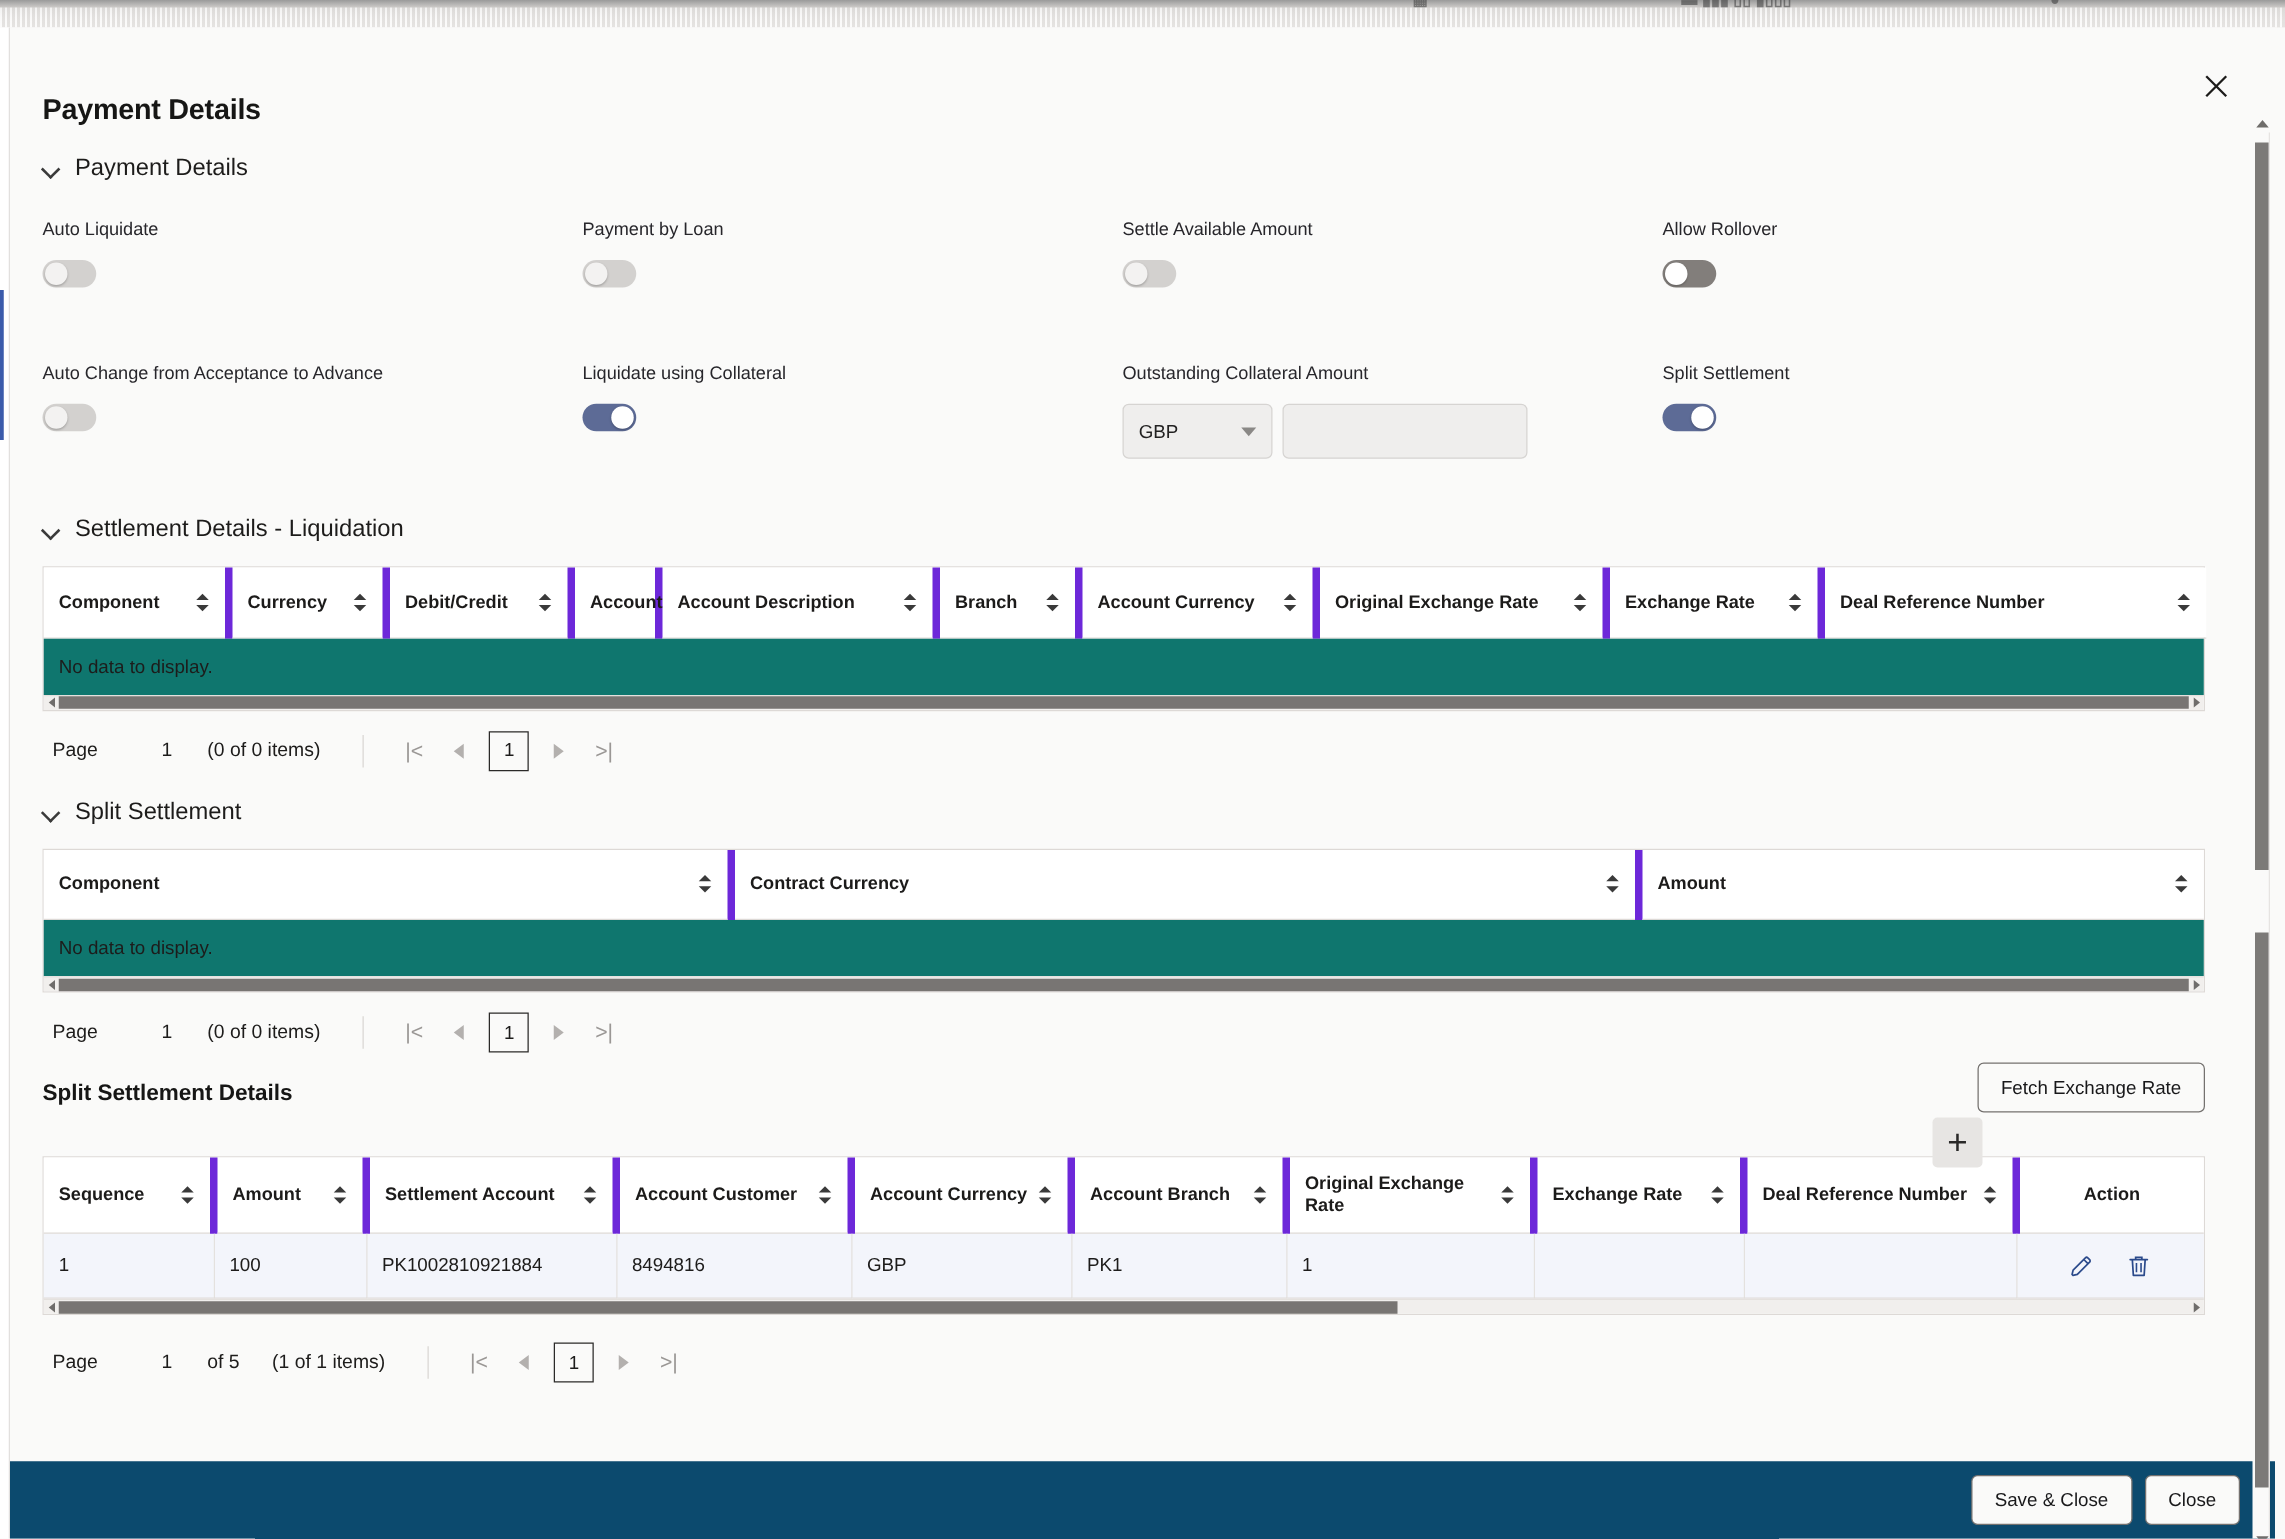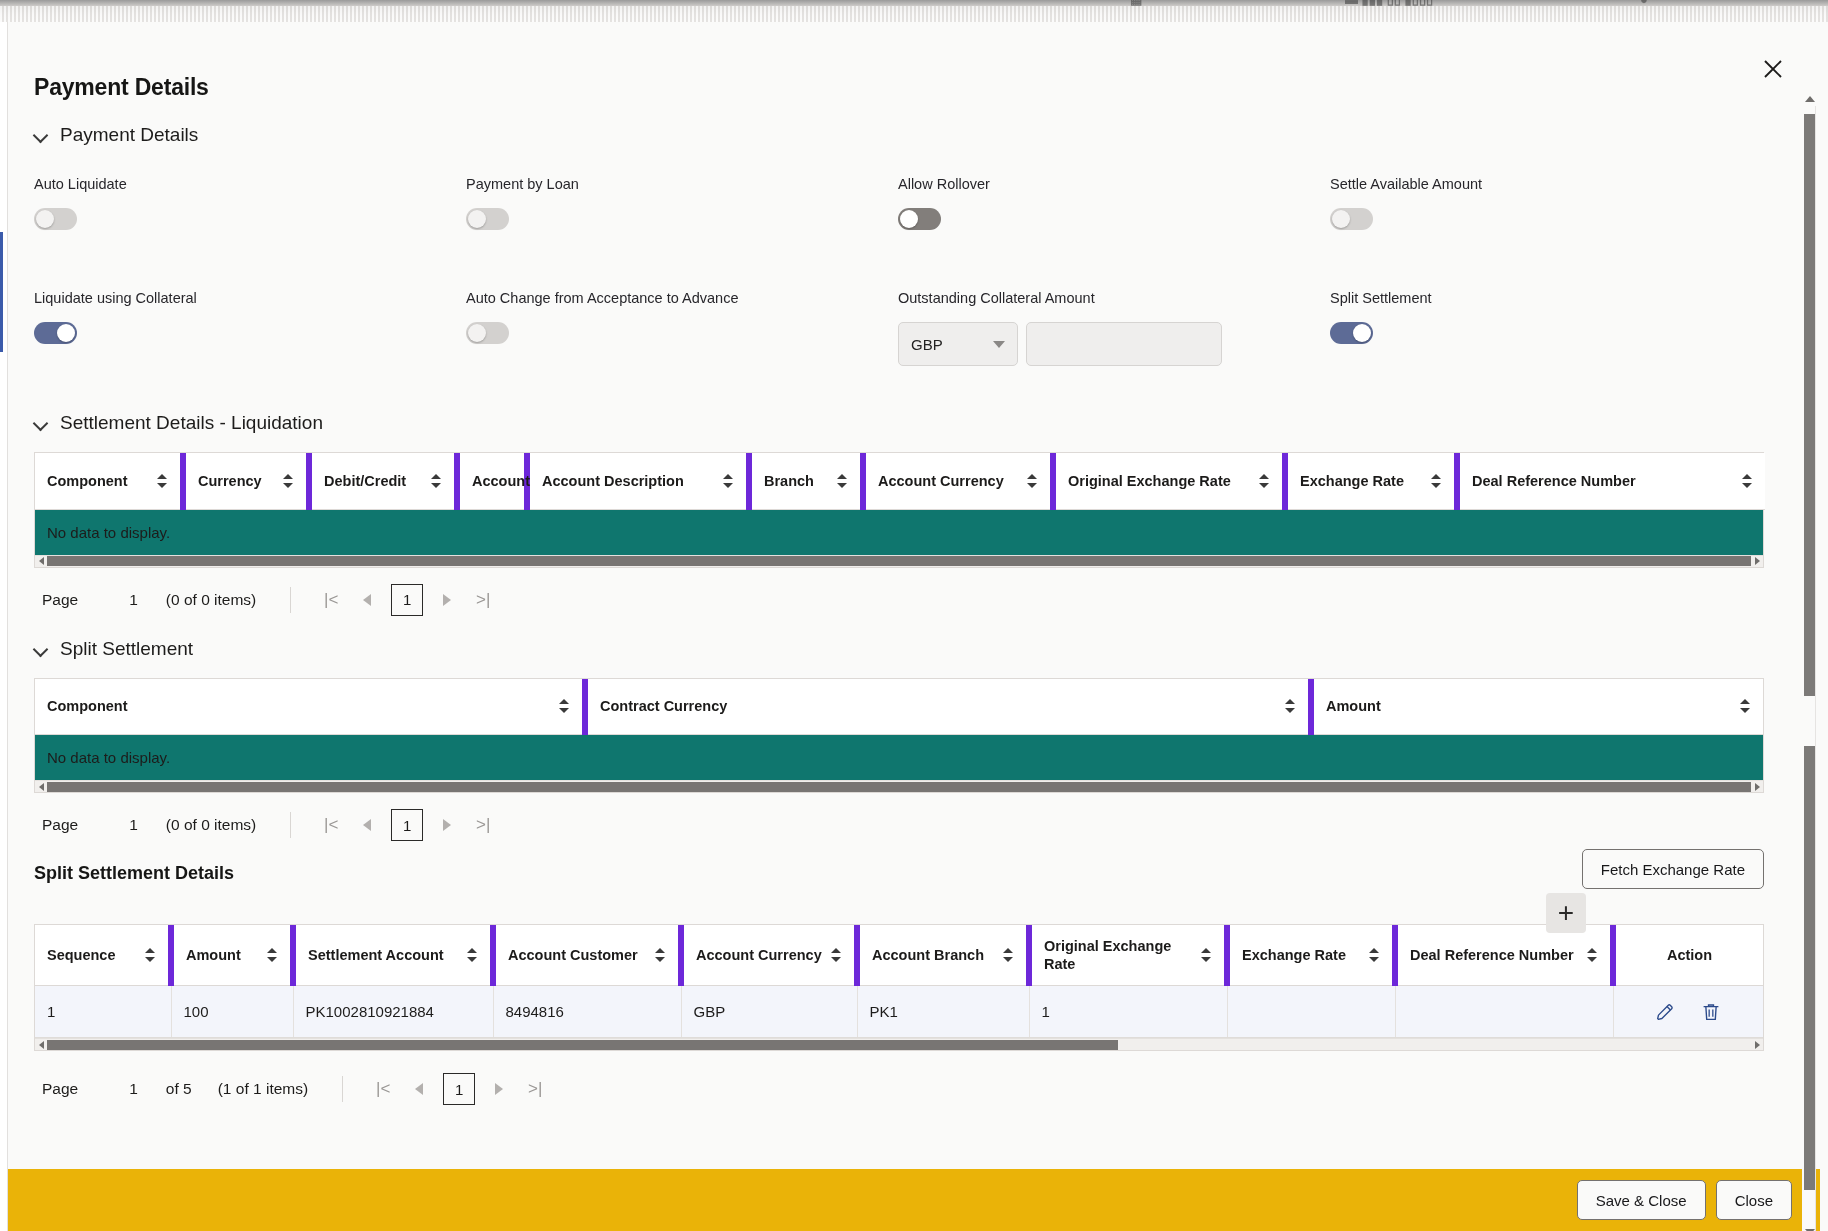--- a/index.html
+++ b/index.html
@@ -166,21 +166,21 @@
     width:40px;height:40px;background:#e7e5e3;border:none;border-radius:4px;
     display:flex;align-items:center;justify-content:center;font-size:28px;color:#2a2928;
     cursor:pointer; font-weight:300; line-height:1;
   }
 
   .act-icons { display:flex; align-items:center; justify-content:center; gap:24px; }
   .icobtn { width:22px;height:22px;cursor:pointer; display:block; }
 
   .footer {
     position:absolute; left:0; bottom:0; width:1812px; height:62px;
-    background:#eab308; display:flex; align-items:center; justify-content:flex-end;
+    background:#0c4a6e; display:flex; align-items:center; justify-content:flex-end;
     padding-right:28px; gap:0;
   }
   .footer .btn + .btn { margin-left:10px; }
 
   
   .vscroll { position:absolute; top:84px; right:4px; width:14px; height:1125px; }
   .vscroll .vtrack { position:absolute; top:0; left:0; width:14px; height:100%; background:#fafaf9; }
   .vscroll .vthumb { position:absolute; left:2px; width:11px; background:#7c7a78; border-radius:0; }
   .vsep { position:absolute; right:0; top:0; width:1px; height:100%; background:#e6e4e2; }
   .varrow-up { position:absolute; top:-10px; left:3px; width:0;height:0;border-left:5px solid transparent;border-right:5px solid transparent;border-bottom:6px solid #6f6d6b; }
@@ -227,37 +227,37 @@
             <div class="fld-label">Auto Liquidate</div>
             <div class="toggle off"><span class="knob"></span></div>
           </div>
 
           <div class="fld">
             <div class="fld-label">Payment by Loan</div>
             <div class="toggle off"><span class="knob"></span></div>
           </div>
 
           <div class="fld">
+            <div class="fld-label">Settle Available Amount</div>
+            <div class="toggle off"><span class="knob"></span></div>
+          </div>
+
+          <div class="fld">
             <div class="fld-label">Allow Rollover</div>
             <div class="toggle off-dark"><span class="knob"></span></div>
           </div>
 
-          <div class="fld">
-            <div class="fld-label">Settle Available Amount</div>
+          <div class="fld" style="padding-top:56px;">
+            <div class="fld-label">Auto Change from Acceptance to Advance</div>
             <div class="toggle off"><span class="knob"></span></div>
           </div>
 
           <div class="fld" style="padding-top:56px;">
             <div class="fld-label">Liquidate using Collateral</div>
             <div class="toggle on"><span class="knob"></span></div>
-          </div>
-
-          <div class="fld" style="padding-top:56px;">
-            <div class="fld-label">Auto Change from Acceptance to Advance</div>
-            <div class="toggle off"><span class="knob"></span></div>
           </div>
 
           <div class="fld" style="padding-top:56px;">
             <div class="fld-label">Outstanding Collateral Amount</div>
             <div class="inline-fields">
               <div class="sel">
                 <span>GBP</span>
                 <span class="caret"></span>
               </div>
               <div class="txtbox"></div>

